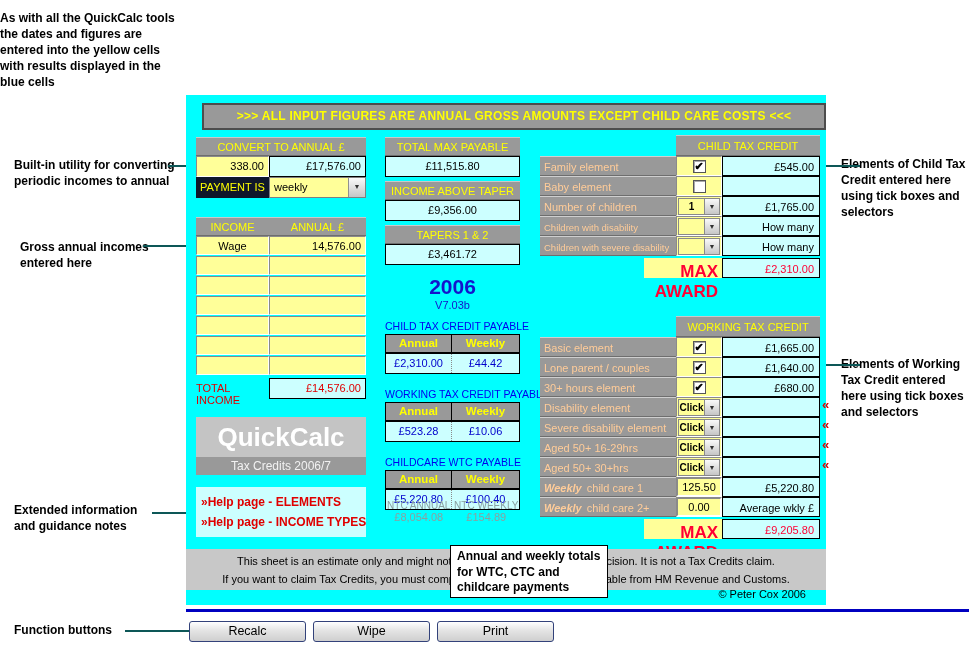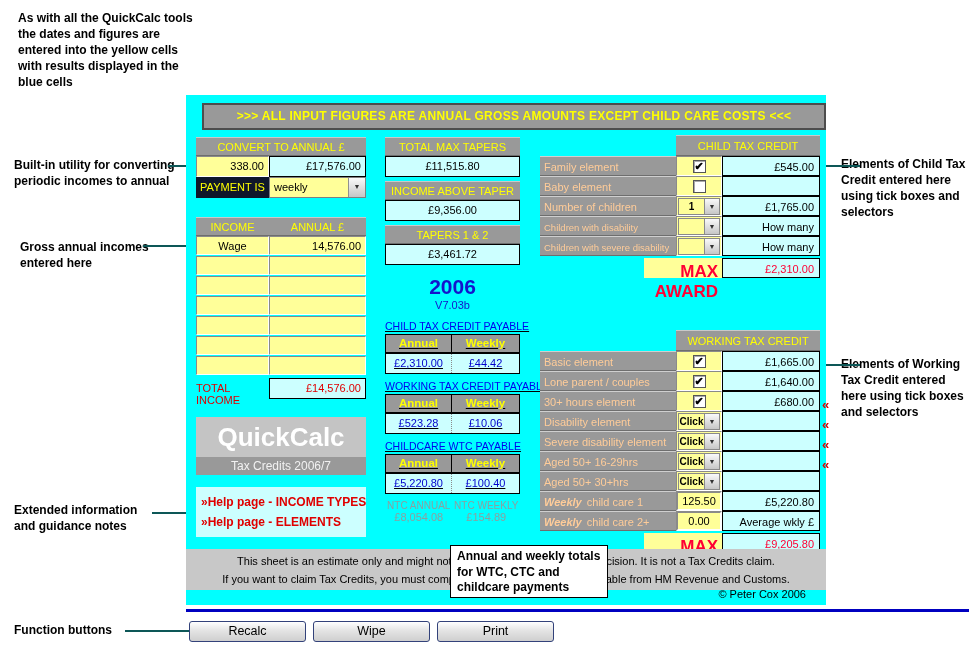--- a/index.html
+++ b/index.html
@@ -56,21 +56,21 @@
 
   
   .sec-midtot { position: absolute; left: 199px; top: 42px; width: 135px; }
   .mt-val { height: 21px; text-align: center; padding-top: 3px; margin-bottom: 4px; }
   .yearblk { position: absolute; left: 199px; top: 180px; width: 135px; text-align: center; color: #1414CC; }
   .year { font-size: 21px; font-weight: bold; }
   .ver { font-size: 11px; }
 
   
   .payables { position: absolute; left: 199px; top: 225px; width: 135px; }
-  .pblk { margin-bottom: 6px; text-decoration: underline; }
+  .pblk { margin-bottom: 14px; }
   .ptitle { color: #0000EE; font-size: 10.5px; height: 14px; text-align: center; white-space: nowrap; }
   .pawhdr { display: flex; height: 19px; border: 1px solid #000; }
   .pawhdr div { background: #999999; color: #FFFF00; font-weight: bold; font-size: 11.5px;
     text-align: center; line-height: 17px; }
   .paw1 { width: 66px; border-right: 1px solid #000; } .paw2 { width: 67px; }
   .pvals { display: flex; height: 21px; border: 1px solid #000; background: #CCFFFF; }
   .pvals div { color: #0000CC; font-size: 11px; text-align: center; padding-top: 3px; }
   .pv1 { width: 66px; border-right: 1px dotted #8A8A8A; } .pv2 { width: 67px; }
   .ntc { position: absolute; left: 199px; top: 405px; width: 135px; color: #8AA0A0; text-align: center; }
   .ntc .r { display: flex; } .ntc .r span { width: 50%; }
@@ -100,21 +100,21 @@
     border: 1px solid #8A8A8A; border-left: none; font-size: 7px; line-height: 15px; text-align: center; color: #333; }
   .ccin { width: 44px; height: 18px; background: #FFFF99; border: 1px solid; border-color: #8A8A8A #FFF #FFF #8A8A8A;
     font-size: 11px; text-align: center; line-height: 16px; }
   .wk { font-style: italic; font-weight: bold; margin-right: 2px; }
   .maxrow { display: flex; height: 20px; margin-top: 2px; }
   .maxsp { width: 104px; }
   .maxlab { width: 78px; background: #FFFF99; color: #FF0033; font-weight: bold; font-size: 17px;
     text-align: right; padding: 4px 4px 0 0; }
   .maxval { width: 98px; background: #CCFFFF; color: #FF0033; font-size: 11px; text-align: right;
     padding: 4px 5px 0 0; border: 1px solid #000; }
-  .wtcblk { margin-top: 52px; }
+  .wtcblk { margin-top: 38px; }
   .chev { position: absolute; color: #E00000; font-weight: bold; font-size: 13px; line-height: 13px; left: 636px; }
 
   
   .strip { position: absolute; left: 0; top: 454px; width: 640px; height: 41px; background: #C8C8C8;
     display: flex; flex-direction: column; justify-content: center; text-align: center;
     font-size: 11px; color: #000; line-height: 18px; white-space: nowrap; }
   .copyright { position: absolute; right: 20px; top: 493px; font-size: 11px; color: #000; }
   .divider { position: absolute; left: 186px; top: 609px; width: 783px; height: 3px; background: #0000C0; }
   .btn { position: absolute; top: 621px; width: 117px; height: 21px; border: 1px solid #33427A;
     border-radius: 3px; background: linear-gradient(180deg,#FFFFFF,#E4E4E4 45%,#CFCFCF);
@@ -122,21 +122,21 @@
 
   
   .callout { position: absolute; left: 450px; top: 545px; width: 158px; height: 53px;
     background: #FFFFFF; border: 1px solid #000; padding: 3px 0 0 6px; font-weight: bold;
     font-size: 12px; line-height: 15.5px; z-index: 5; }
   .callout div { white-space: nowrap; }
 </style>
 </head>
 <body>
 
-<div class="note" style="left:18px; top:10px;">
+<div class="note" style="left:0; top:10px;">
   <div>As with all the QuickCalc tools</div>
   <div>the dates and figures are</div>
   <div>entered into the yellow cells</div>
   <div>with results displayed in the</div>
   <div>blue cells</div>
 </div>
 
 <div class="note" style="left:14px; top:157px;">
   <div>Built-in utility for converting</div>
   <div>periodic incomes to annual</div>
@@ -245,26 +245,26 @@
       <div class="c-blue inc-tval">£14,576.00</div>
     </div>
   </div>
 
   <div class="logo">
     <div class="logo-top">QuickCalc</div>
     <div class="logo-bot">Tax Credits 2006/7</div>
   </div>
 
   <div class="helpbox">
+    <div class="helplink">»Help page - ELEMENTS</div>
     <div class="helplink">»Help page - INCOME TYPES</div>
-    <div class="helplink">»Help page - ELEMENTS</div>
   </div>
 
   <div class="sec-midtot">
-    <div class="hdr">TOTAL MAX TAPERS</div>
+    <div class="hdr">TOTAL MAX PAYABLE</div>
     <div class="c-blue mt-val">£11,515.80</div>
     <div class="hdr">INCOME ABOVE TAPER</div>
     <div class="c-blue mt-val">£9,356.00</div>
     <div class="hdr">TAPERS 1 &amp; 2</div>
     <div class="c-blue mt-val">£3,461.72</div>
   </div>
 
   <div class="yearblk">
     <div class="year">2006</div>
     <div class="ver">V7.03b</div>

